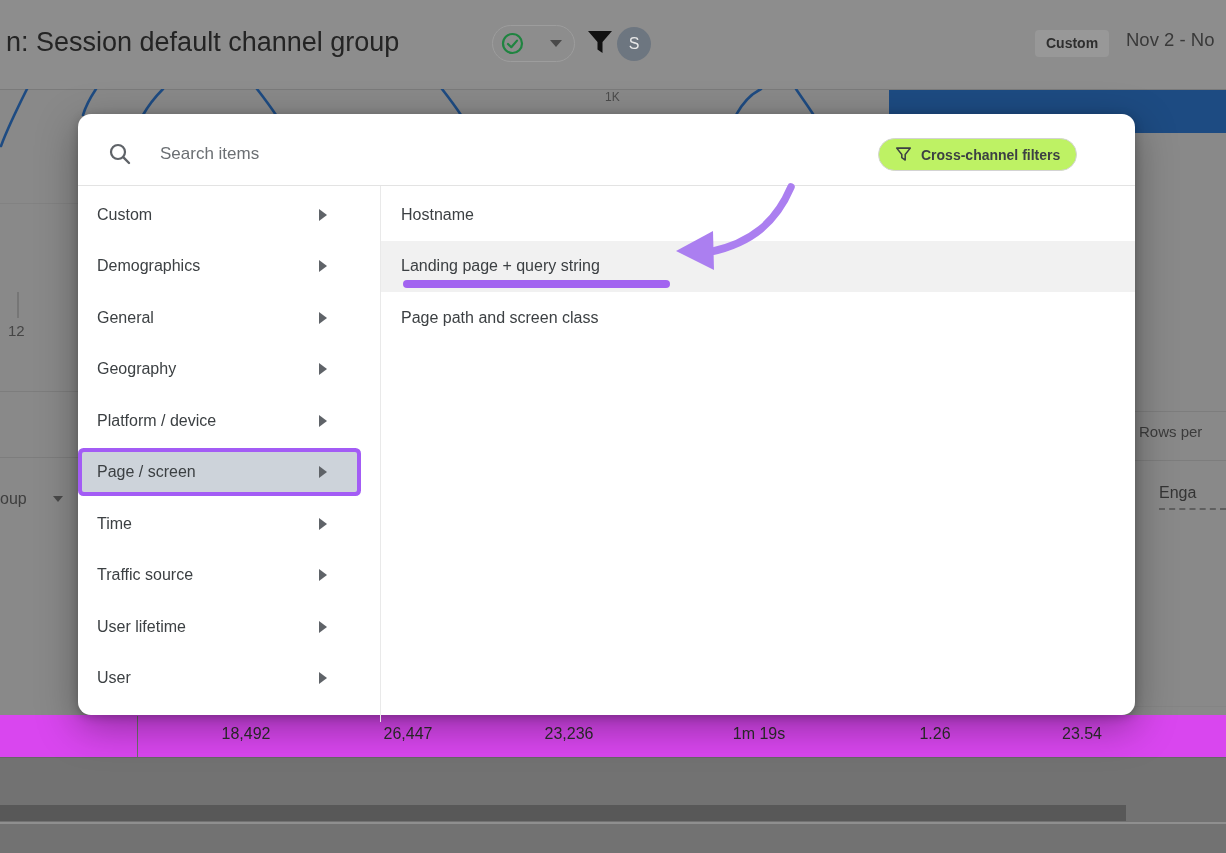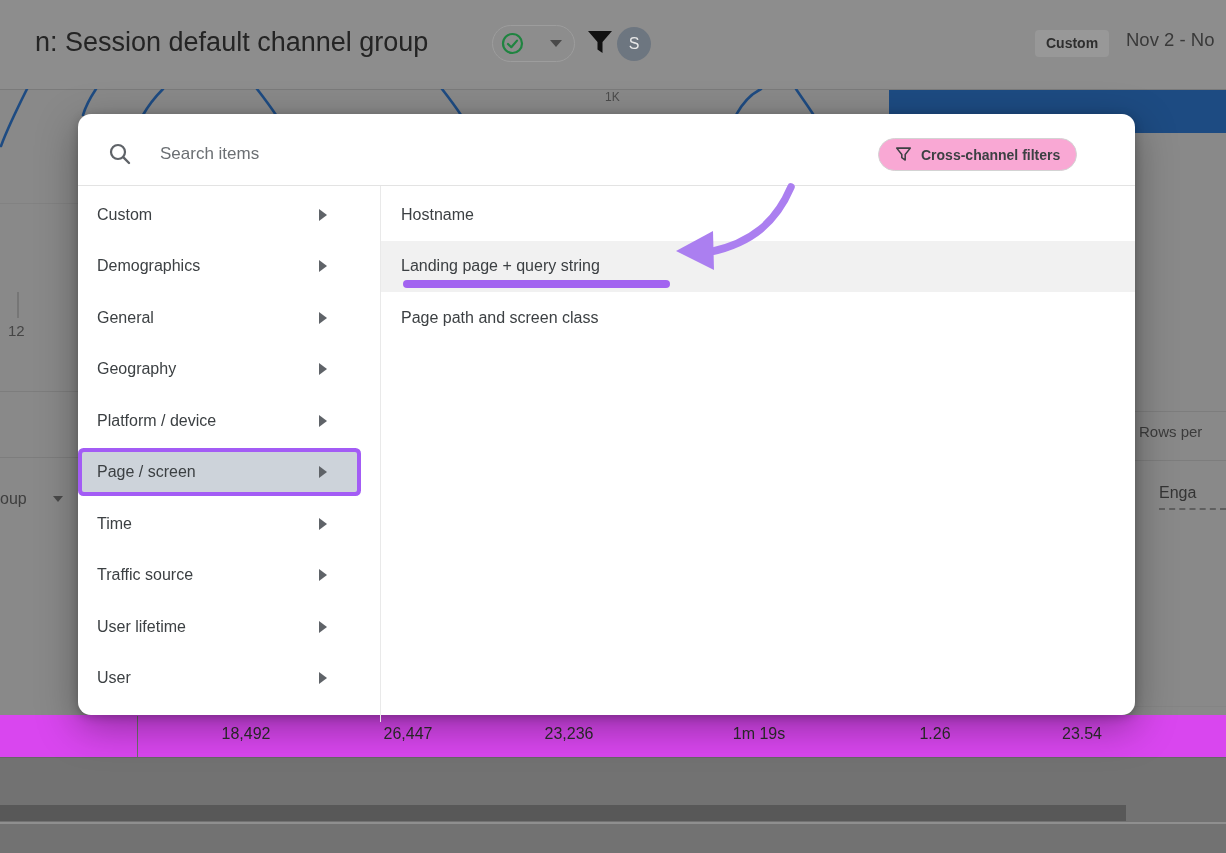--- a/index.html
+++ b/index.html
@@ -2,21 +2,21 @@
 <html><head>
 <meta charset="utf-8">
 <style>
   * { margin:0; padding:0; box-sizing:border-box; }
   html,body { width:1226px; height:853px; overflow:hidden; }
   body { font-family:"Liberation Sans", sans-serif; position:relative; background:#898989; }
   #screen { position:absolute; inset:0; width:1226px; height:853px; overflow:hidden; }
 
   
   .bg-header { position:absolute; left:0; top:0; width:1226px; height:89px; background:#8d8d8d; }
-  .page-title { position:absolute; left:6px; top:27px; font-size:27px; color:#242424; white-space:nowrap;margin-left:29px; }
+  .page-title { position:absolute; left:6px; top:27px; font-size:27px; color:#242424; white-space:nowrap; }
   .verified-pill { position:absolute; left:492px; top:25px; width:83px; height:37px; border:1.5px solid #9d9d9d; border-radius:19px; display:flex; align-items:center; justify-content:space-between; padding:0 12px 0 8px; }
   .caret-down { width:0; height:0; border-left:6px solid transparent; border-right:6px solid transparent; border-top:7px solid #4a4a4a; }
   .funnel-header { position:absolute; left:587px; top:30px; }
   .avatar { position:absolute; left:617px; top:27px; width:34px; height:34px; border-radius:50%; background:#6d7680; color:#e8e8e8; font-size:16px; display:flex; align-items:center; justify-content:center; }
   .custom-chip { position:absolute; left:1035px; top:30px; height:27px; line-height:27px; padding:0 11px; background:#989898; border-radius:4px; font-size:14px; font-weight:bold; color:#2e2e2e; }
   .date-range { position:absolute; left:1126px; top:29px; font-size:18.5px; color:#393939; white-space:nowrap; }
 
   .chart-topline { position:absolute; left:0; top:89px; width:1226px; height:1px; background:#7a7a7a; }
   .chart-curves { position:absolute; left:0; top:89px; }
   .blue-bar { position:absolute; left:889px; top:90px; width:337px; height:43px; }
@@ -53,21 +53,21 @@
   .bottom-zone { position:absolute; left:0; top:758px; width:1226px; height:95px; background:#727272; }
   .scroll-thumb { position:absolute; left:0; top:805px; width:1126px; height:16px; background:#585858; }
   .scroll-line { position:absolute; left:0; top:822px; width:1226px; height:2px; background:#8f8f8f; }
 
   
   .dialog { position:absolute; left:78px; top:114px; width:1057px; height:601px; background:#ffffff; border-radius:13px; box-shadow:0 12px 40px rgba(0,0,0,.35), 0 2px 10px rgba(0,0,0,.22); z-index:10; }
   .search-row { position:relative; height:64px; border-bottom:1px solid #e3e3e3; display:flex; align-items:center; padding-left:30px;margin-top:8px; }
   .search-icon { flex:0 0 auto; }
   .search-input { border:none; outline:none; margin-left:28px; font-size:17px; color:#3c4043; width:560px; font-family:"Liberation Sans", sans-serif; background:transparent; }
   .search-input::placeholder { color:#6b6f73; opacity:1; }
-  .filters-pill { position:absolute; left:800px; top:16px; height:33px; border:1px solid #d3d3d3; border-radius:17px; background:#f9a8d4; display:flex; align-items:center; gap:9px; padding:4px 16px; font-size:14px; font-weight:bold; color:#3c4043; cursor:pointer; }
+  .filters-pill { position:absolute; left:800px; top:16px; height:33px; border:1px solid #d3d3d3; border-radius:17px; background:#bef264; display:flex; align-items:center; gap:9px; padding:4px 16px; font-size:14px; font-weight:bold; color:#3c4043; cursor:pointer; }
 
   .dialog-body { display:flex; height:536px; }
   .left-col { width:303px; border-right:1px solid #e9e9e9; padding-top:3px; }
   .right-col { flex:1; padding-top:3px; }
 
   .cat-row { height:51.5px; display:flex; align-items:center; }
   .cat-inner { height:40px; margin-left:4px; width:275px; display:flex; align-items:center; justify-content:space-between; padding:0 30px 0 15px; border-radius:2px; font-size:16px; color:#3c4043; cursor:pointer; }
   .cat-row.selected .cat-inner { background:#cdd3da; box-shadow:0 0 0 4px #a35cf5; }
   .tri-right { width:0; height:0; border-top:6px solid transparent; border-bottom:6px solid transparent; border-left:8px solid #5f6368; }
 

